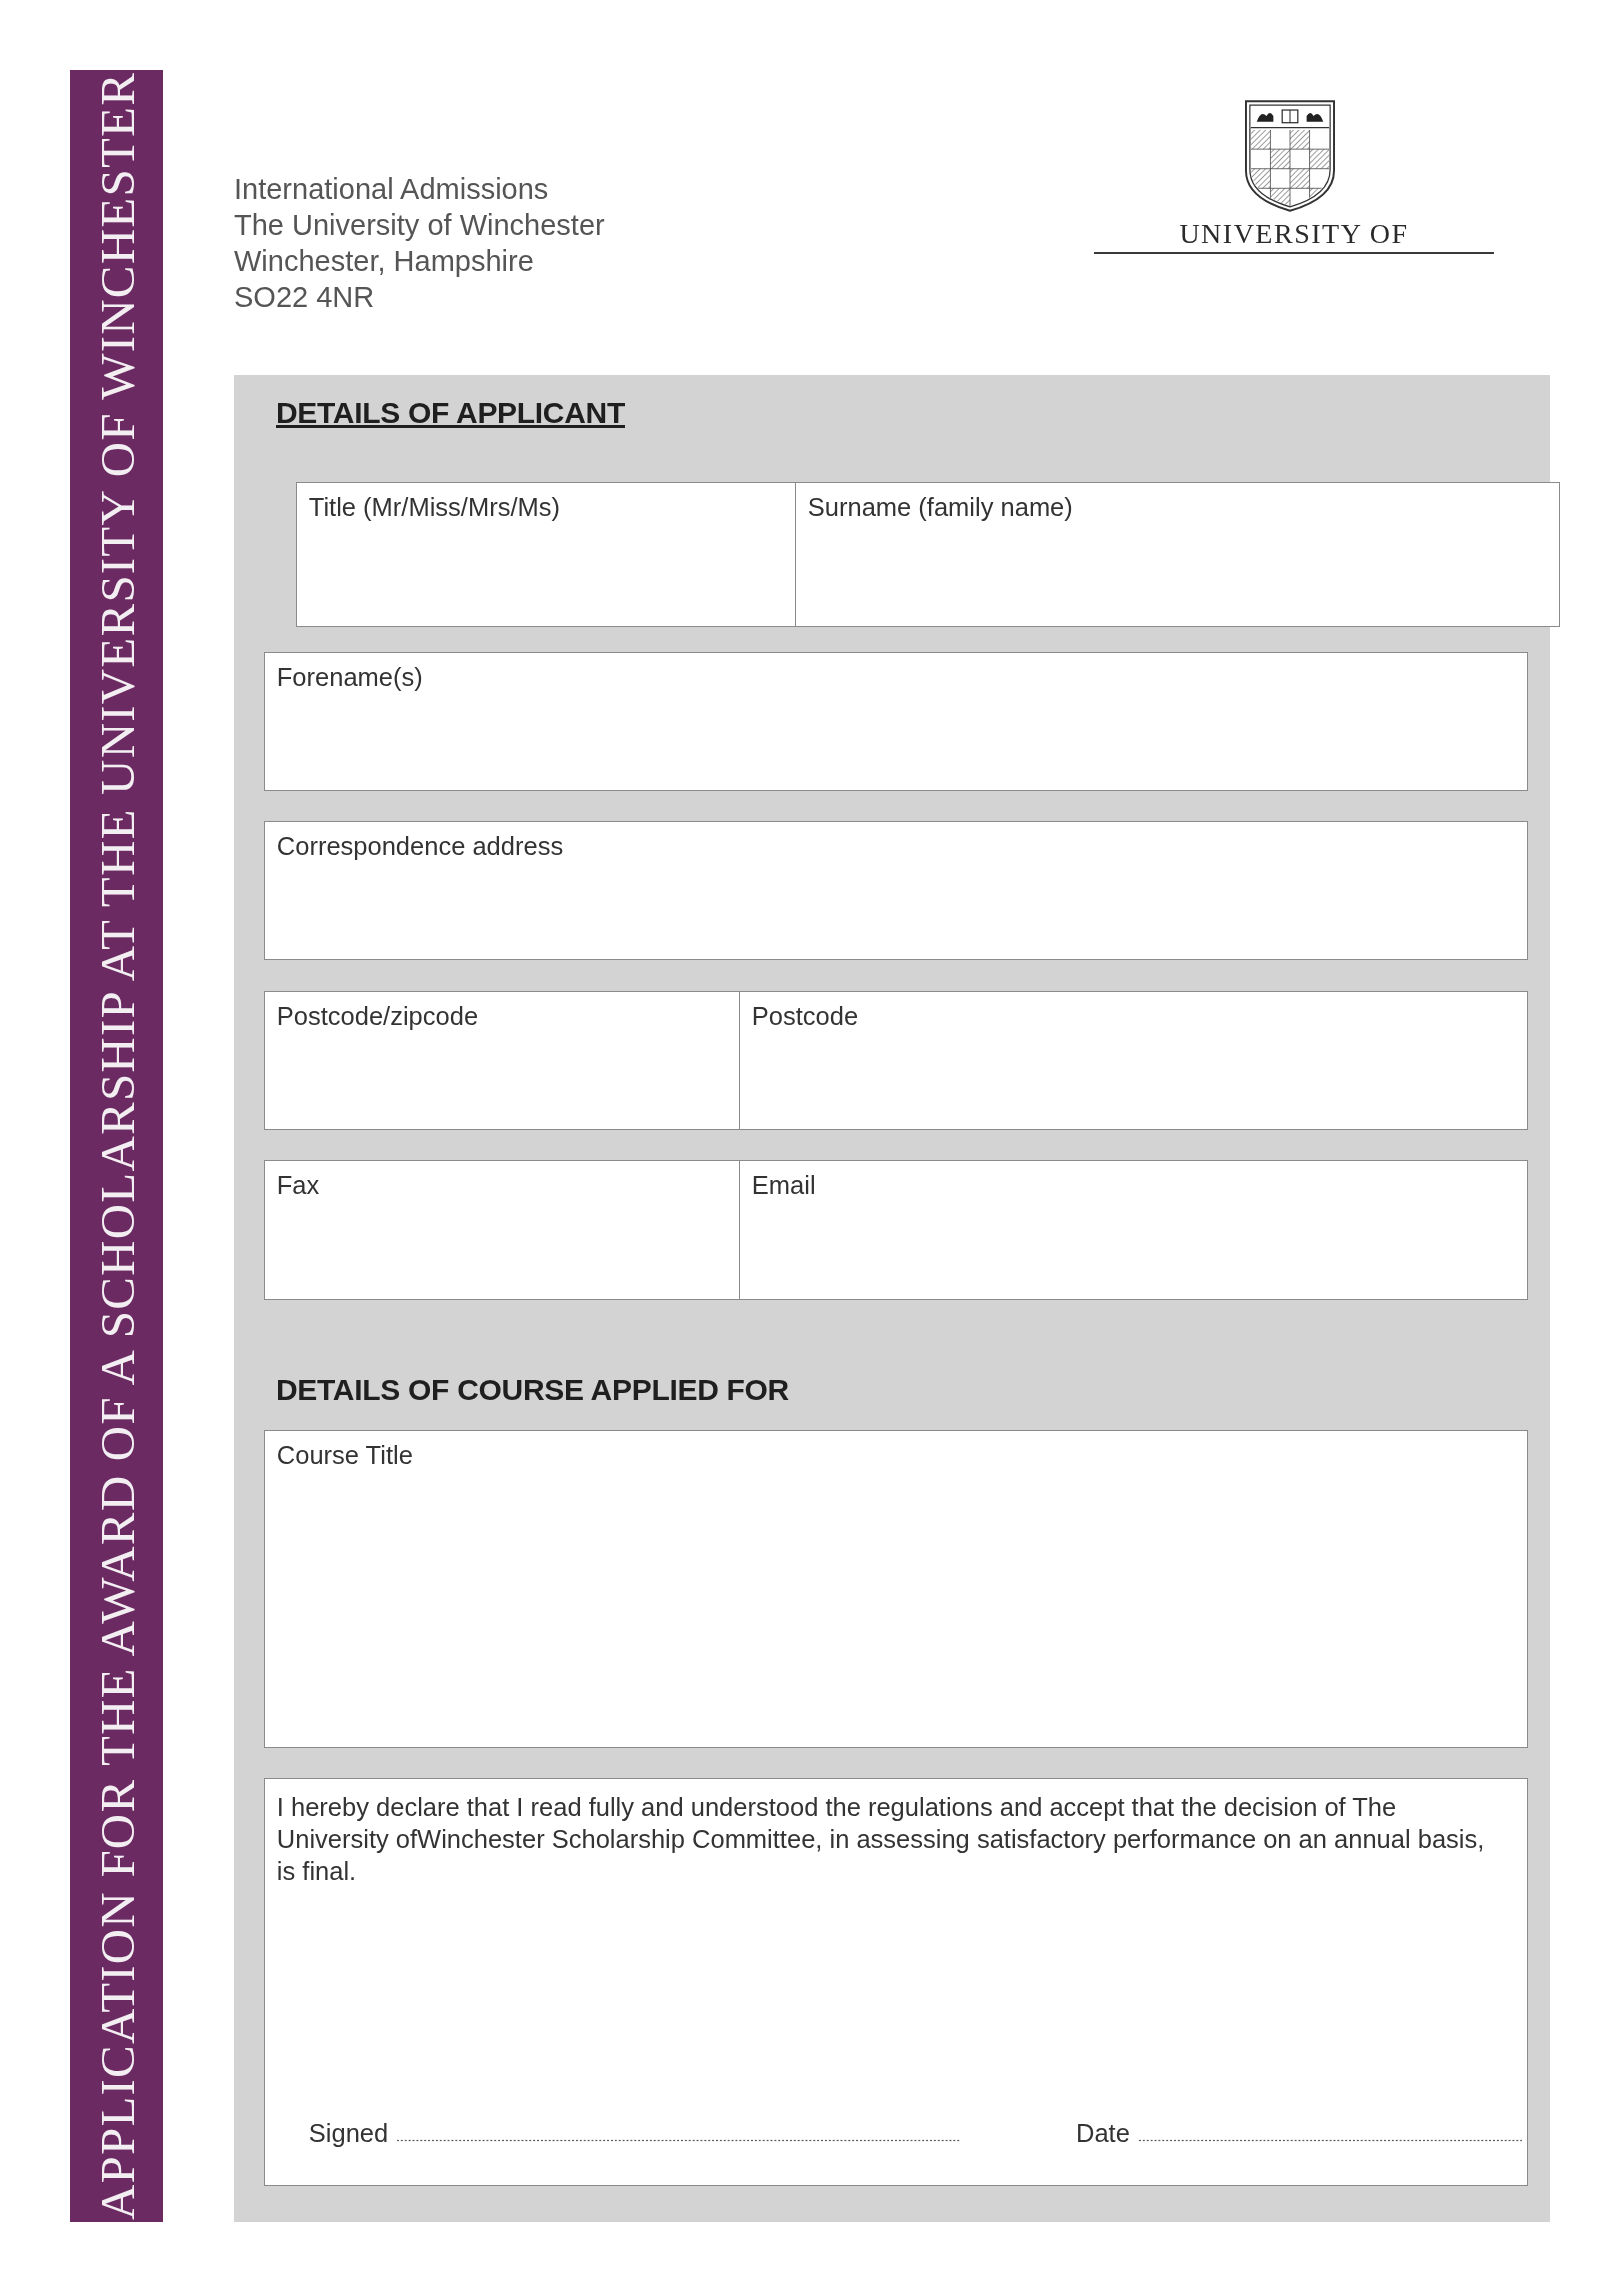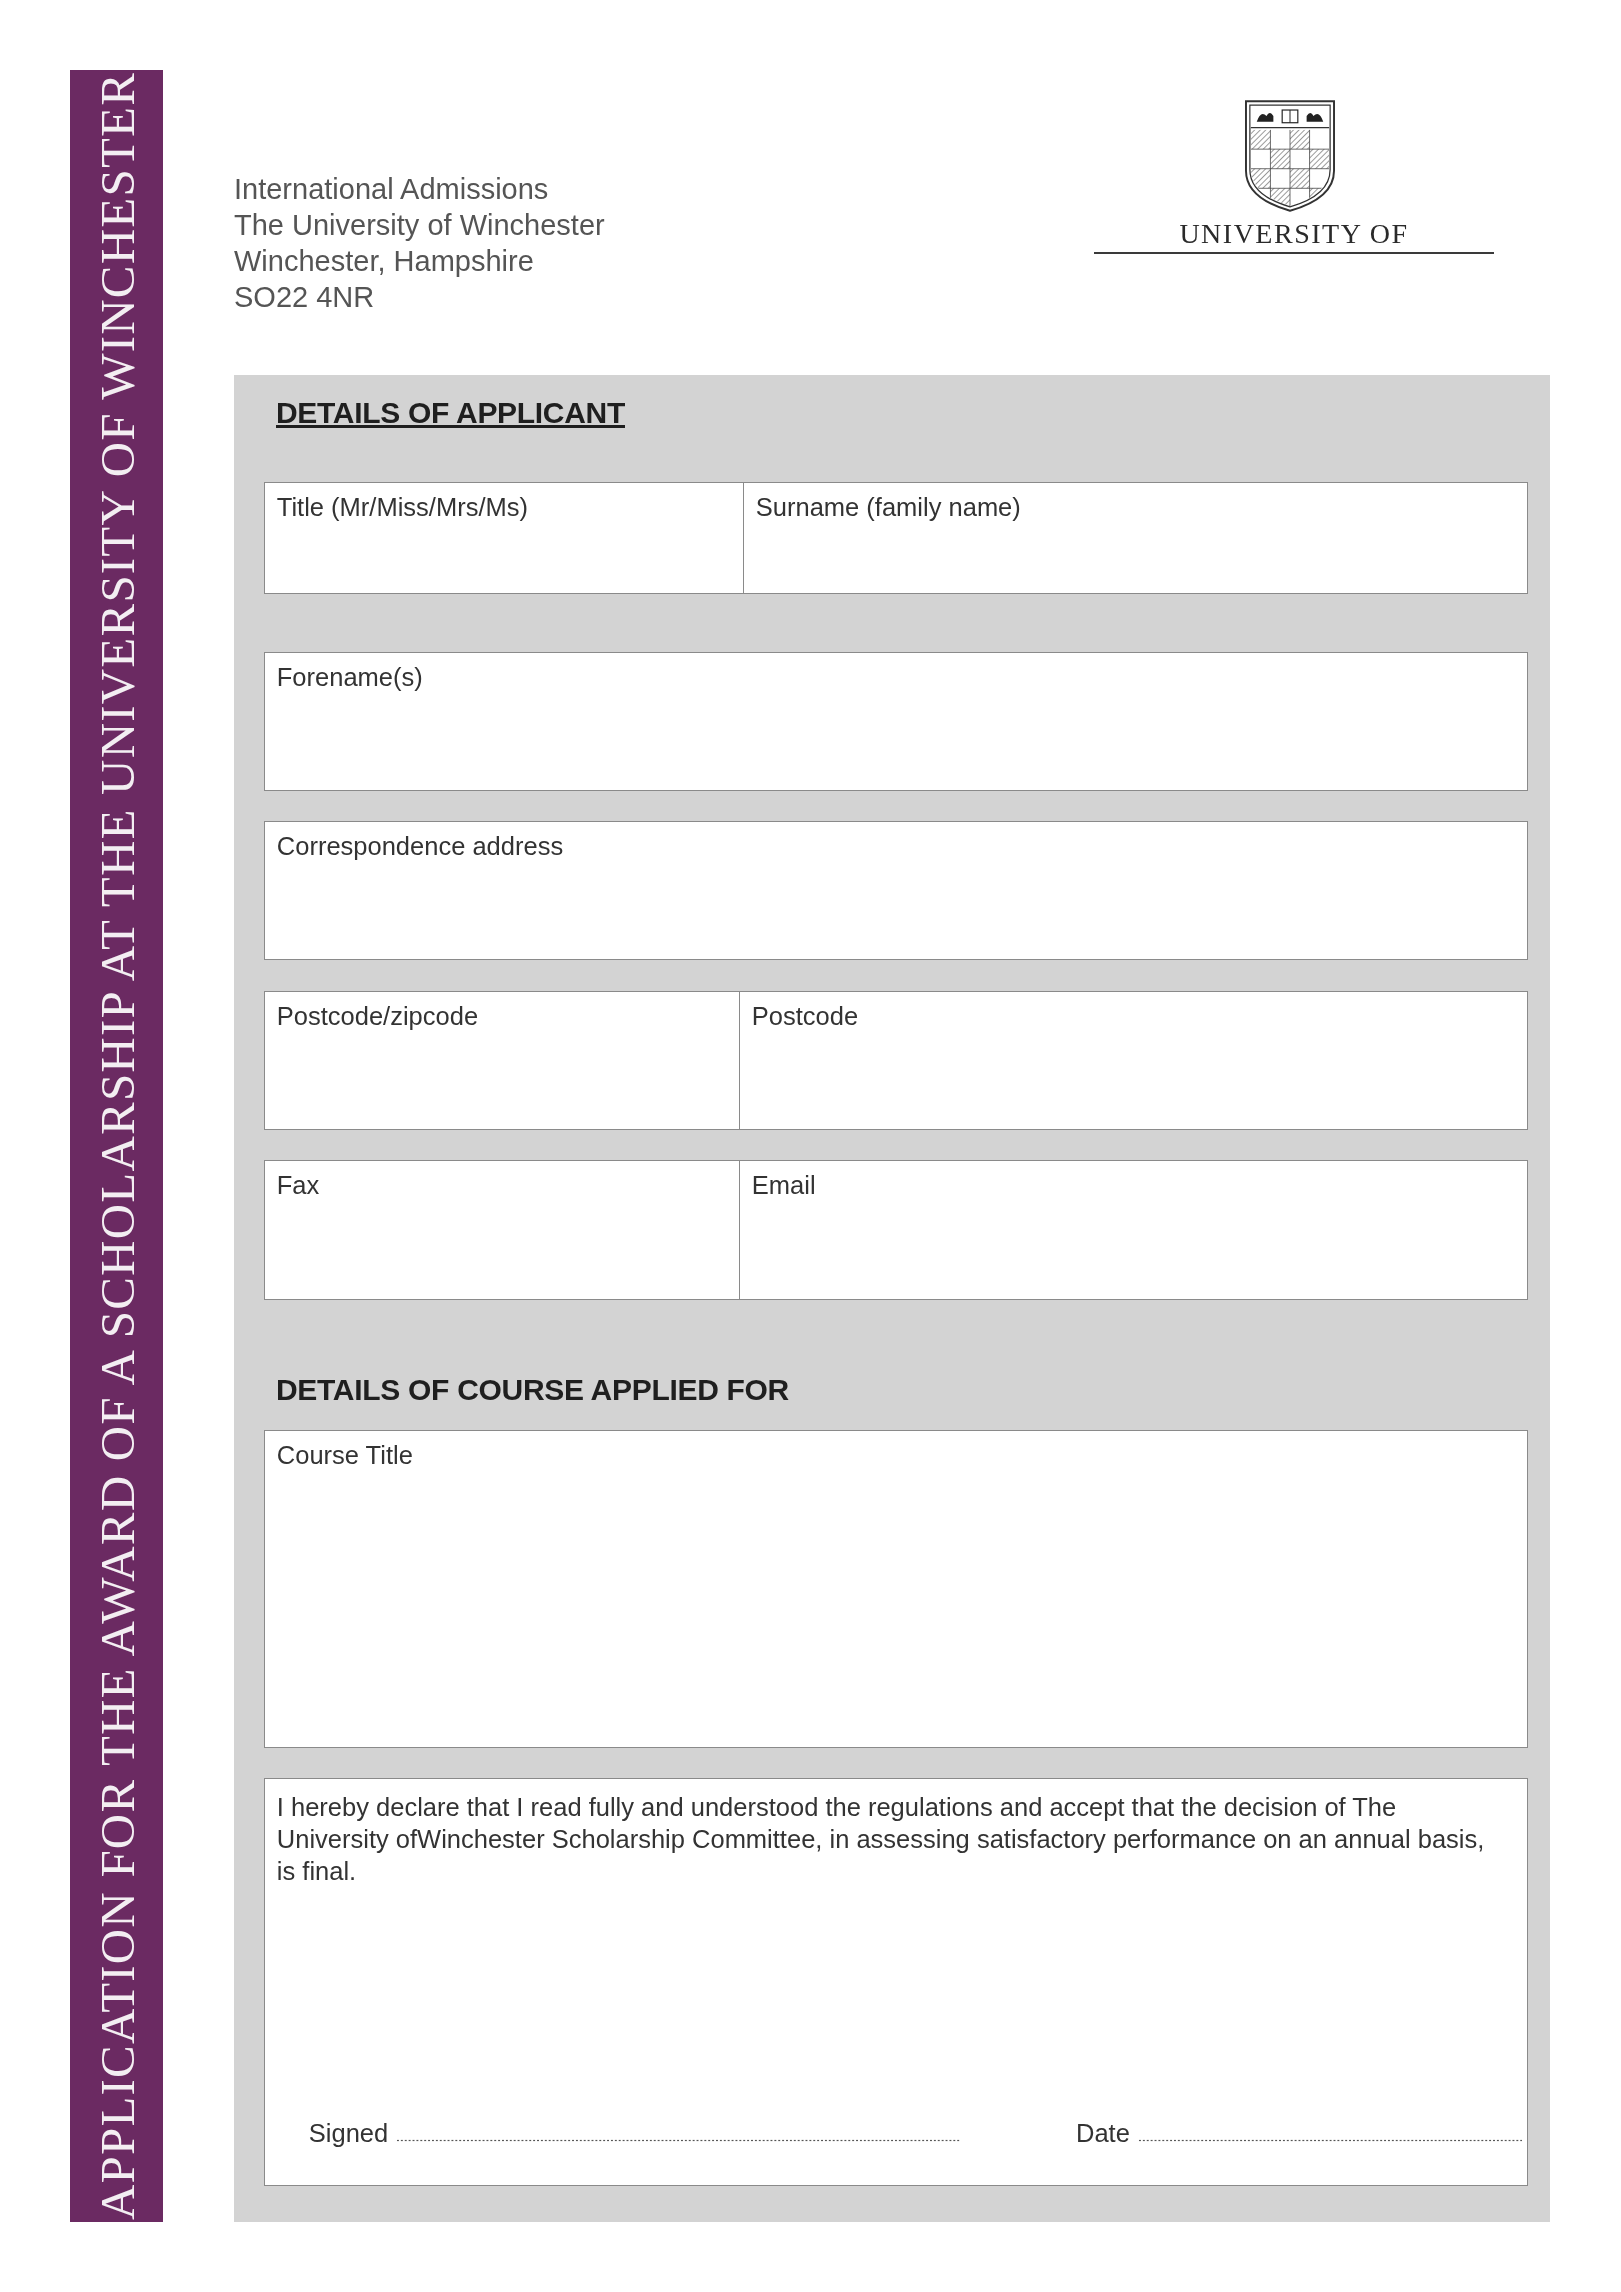--- a/index.html
+++ b/index.html
@@ -119,25 +119,25 @@
     </g>
   </svg>
   <div class="uni-of">UNIVERSITY OF</div>
   <div class="rule"></div>
 </div>
 
 <div class="panel"></div>
 
 <div class="heading" style="top:396px;text-decoration:underline;">DETAILS OF APPLICANT</div>
 
-<div class="field-box" style="top:482px; height:112px;">
+<div class="field-box" style="top:482px; height:145px;margin-left:32px;">
   <div class="field-cell" style="left:0; width:474px;">
     <span class="field-label">Title (Mr/Miss/Mrs/Ms)</span>
   </div>
-  <div class="field-cell right" style="left:478px; right:0;">
+  <div class="field-cell right" style="left:498px; right:0;">
     <span class="field-label">Surname (family name)</span>
   </div>
 </div>
 
 <div class="field-box" style="top:652px; height:139px;">
   <span class="field-label">Forename(s)</span>
 </div>
 
 <div class="field-box" style="top:821px; height:139px;">
   <span class="field-label">Correspondence address</span>

